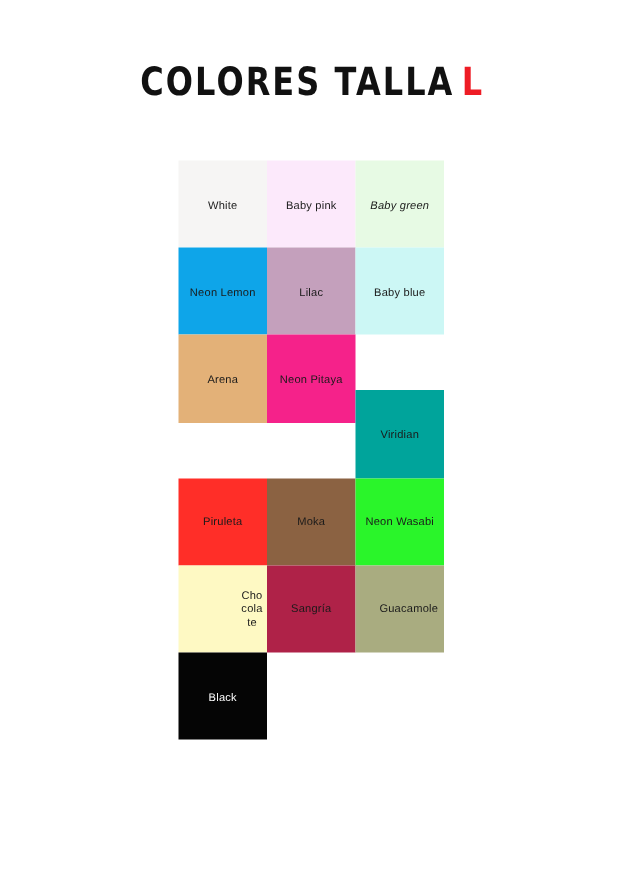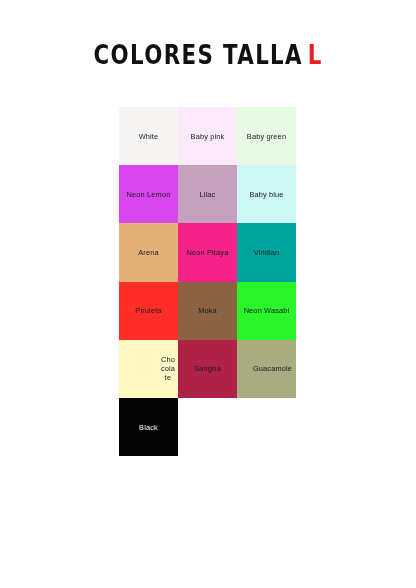--- a/index.html
+++ b/index.html
@@ -93,39 +93,39 @@
     <div class="title"><span class="title-main">COLORES TALLA</span><span class="title-size">L</span></div>
   </div>
 
   <div class="grid" id="swatch-grid">
       <div class="swatch" style="background: rgb(246, 245, 244);">
         <span class="swatch-label">White</span>
       </div>
       <div class="swatch" style="background: rgb(252, 233, 251);">
         <span class="swatch-label">Baby pink</span>
       </div>
-      <div class="swatch" style="background: rgb(231, 250, 228);">
+      <div class="swatch" style="background: rgb(231, 250, 228); font-style: italic;">
         <span class="swatch-label">Baby green</span>
       </div>
-      <div class="swatch" style="background: #d946ef;">
+      <div class="swatch" style="background: #0ea5e9;">
         <span class="swatch-label">Neon Lemon</span>
       </div>
       <div class="swatch" style="background: rgb(196, 160, 188);">
         <span class="swatch-label">Lilac</span>
       </div>
       <div class="swatch" style="background: rgb(204, 247, 245); text-align: right;">
         <span class="swatch-label">Baby blue</span>
       </div>
       <div class="swatch" style="background: rgb(227, 177, 120);">
         <span class="swatch-label">Arena</span>
       </div>
       <div class="swatch" style="background: rgb(245, 34, 138);">
         <span class="swatch-label">Neon Pitaya</span>
       </div>
-      <div class="swatch" style="background: rgb(0, 164, 155);">
+      <div class="swatch" style="background: rgb(0, 164, 155); margin-top: 37px;">
         <span class="swatch-label">Viridian</span>
       </div>
       <div class="swatch" style="background: rgb(255, 46, 40);">
         <span class="swatch-label">Piruleta</span>
       </div>
       <div class="swatch" style="background: rgb(139, 98, 66);">
         <span class="swatch-label">Moka</span>
       </div>
       <div class="swatch" style="background: rgb(42, 245, 42);">
         <span class="swatch-label">Neon Wasabi</span>

